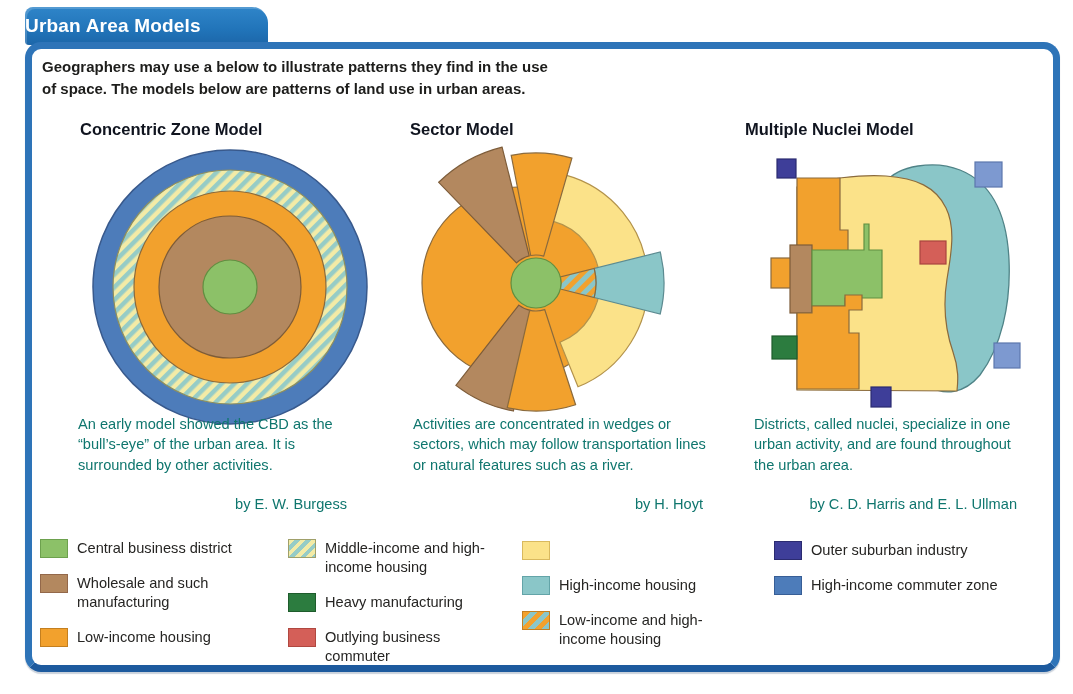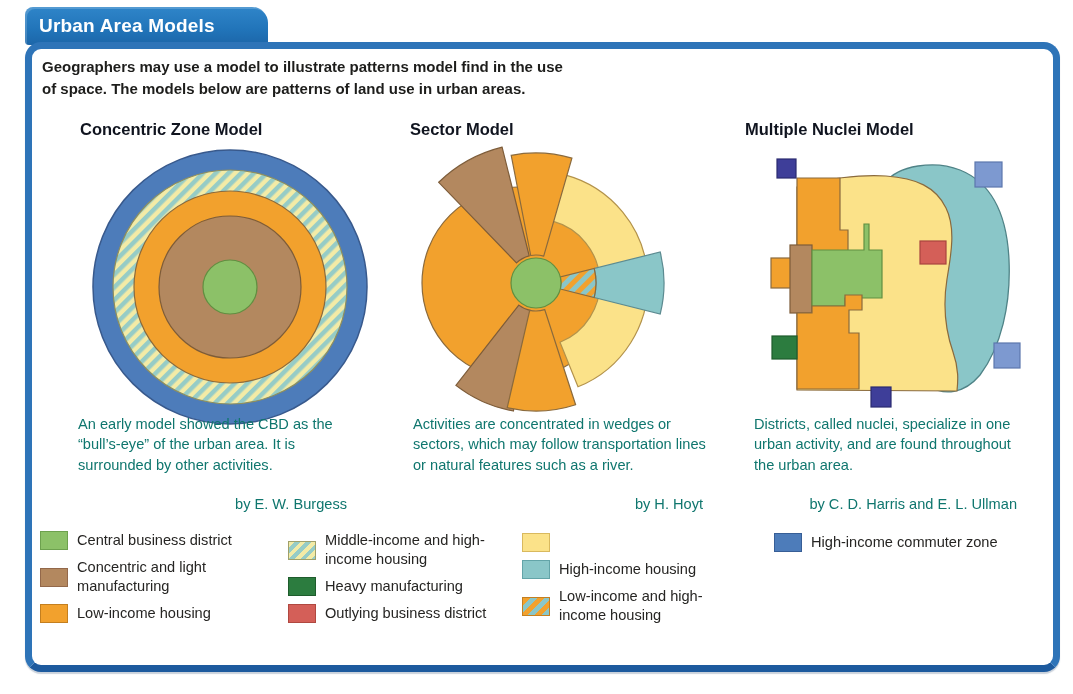--- a/index.html
+++ b/index.html
@@ -3,21 +3,21 @@
 <meta charset="utf-8">
 <style>
   html,body{margin:0;padding:0;background:#ffffff;}
   body{width:1073px;height:694px;position:relative;font-family:"Liberation Sans",sans-serif;color:#1e1e1e;overflow:hidden;}
 
   .title-tab{
     position:absolute;left:25px;top:7px;width:243px;height:38px;
     background:linear-gradient(180deg,#2f85c9 0%,#2174b9 60%,#1c66a9 100%);
     border-radius:8px 16px 0 4px;
     box-shadow:inset 2px 2px 0 rgba(255,255,255,.18);
-    display:flex;align-items:center;padding-left:14px;box-sizing:border-box;
+    display:flex;align-items:center;box-sizing:border-box;
   }
   .title-tab span{color:#ffffff;font-weight:bold;font-size:19px;letter-spacing:.2px;}
 
   .panel{
     position:absolute;left:25px;top:42px;width:1035px;height:630px;box-sizing:border-box;
     background:#ffffff;border:7px solid #2e74b8;border-bottom-color:#1d5a9e;border-radius:16px;
     box-shadow:0 2px 1px rgba(40,70,110,.25);
   }
 
   .intro{position:absolute;left:42px;top:56px;font-weight:bold;font-size:15px;line-height:1.45;color:#1d1d1b;}
@@ -35,21 +35,21 @@
   .byline{text-align:right;margin-top:19px;}
   .desc1 .byline{padding-right:14px;}
   .desc2 .byline{padding-right:4px;}
   .desc3 .byline{padding-right:0;}
 
   .legend-col{position:absolute;display:flex;flex-direction:column;}
   .lc1{left:40px;top:531px;width:225px;}
   .lc2{left:288px;top:531px;width:215px;}
   .lc3{left:522px;top:533px;width:205px;}
   .lc4{left:774px;top:533px;width:270px;}
-  .legend-item{display:flex;align-items:center;margin-bottom:8px;}
+  .legend-item{display:flex;align-items:flex-start;margin-bottom:8px;margin-top:8px;}
   .swatch{width:28px;height:19px;border:1px solid #888;flex:0 0 auto;margin-right:9px;margin-top:0px;box-sizing:border-box;}
   .legend-label{font-size:14.6px;line-height:19px;color:#262523;}
   .lc1 .legend-label{width:178px;} .lc2 .legend-label{width:190px;}
   .lc3 .legend-label{width:168px;} .lc4 .legend-label{width:240px;}
 
   .sw-cbd{background:#8cc168;border-color:#6da14e;}
   .sw-brown{background:#b3885f;border-color:#93684a;}
   .sw-orange{background:#f2a12d;border-color:#c47f1f;}
   .sw-hatch-yt{background:repeating-linear-gradient(135deg,#f3eba6 0 4px,#96ccc6 4px 8px);border-color:#a0a06a;}
   .sw-dkgreen{background:#2c7c3f;border-color:#1e5c2c;}
@@ -64,21 +64,21 @@
 </head>
 <body>
 
 <div class="title-tab">
   <span>Urban Area Models</span>
 </div>
 
 <div class="panel"></div>
 
 <div class="intro">
-  <div>Geographers may use a model to illustrate patterns model find in the use</div>
+  <div>Geographers may use a below to illustrate patterns they find in the use</div>
   <div>of space. The models below are patterns of land use in urban areas.</div>
 </div>
 
 <div class="model-title mt1">Concentric Zone Model</div>
 <div class="model-title mt2">Sector Model</div>
 <div class="model-title mt3">Multiple Nuclei Model</div>
 
 <svg class="diagram d1" width="285" height="285" viewBox="0 0 285 285">
   <defs>
     <pattern id="hatchYT" width="9" height="9" patternUnits="userSpaceOnUse" patternTransform="rotate(45)">
@@ -140,55 +140,59 @@
   <div class="byline">by C. D. Harris and E. L. Ullman</div>
 </div>
 
 <div class="legend-col lc1">
   <div class="legend-item">
     <div class="swatch sw-cbd"></div>
     <div class="legend-label">Central business district</div>
   </div>
   <div class="legend-item">
     <div class="swatch sw-brown"></div>
-    <div class="legend-label">Concentric and light manufacturing</div>
+    <div class="legend-label">Wholesale and such manufacturing</div>
   </div>
   <div class="legend-item">
     <div class="swatch sw-orange"></div>
     <div class="legend-label">Low-income housing</div>
   </div>
 </div>
 
 <div class="legend-col lc2">
   <div class="legend-item">
     <div class="swatch sw-hatch-yt"></div>
     <div class="legend-label">Middle-income and high-income housing</div>
   </div>
   <div class="legend-item">
     <div class="swatch sw-dkgreen"></div>
     <div class="legend-label">Heavy manufacturing</div>
   </div>
   <div class="legend-item">
     <div class="swatch sw-red"></div>
-    <div class="legend-label">Outlying business district</div>
+    <div class="legend-label">Outlying business commuter</div>
   </div>
 </div>
 
 <div class="legend-col lc3">
   <div class="legend-item">
     <div class="swatch sw-yellow"></div>
   </div>
   <div class="legend-item">
     <div class="swatch sw-teal"></div>
     <div class="legend-label">High-income housing</div>
   </div>
   <div class="legend-item">
     <div class="swatch sw-hatch-ot"></div>
     <div class="legend-label">Low-income and high-income housing</div>
   </div>
 </div>
 
 <div class="legend-col lc4">
   <div class="legend-item">
+    <div class="swatch sw-navy"></div>
+    <div class="legend-label">Outer suburban industry</div>
+  </div>
+  <div class="legend-item">
     <div class="swatch sw-blue"></div>
     <div class="legend-label">High-income commuter zone</div>
   </div>
 </div>
 
 </body></html>

